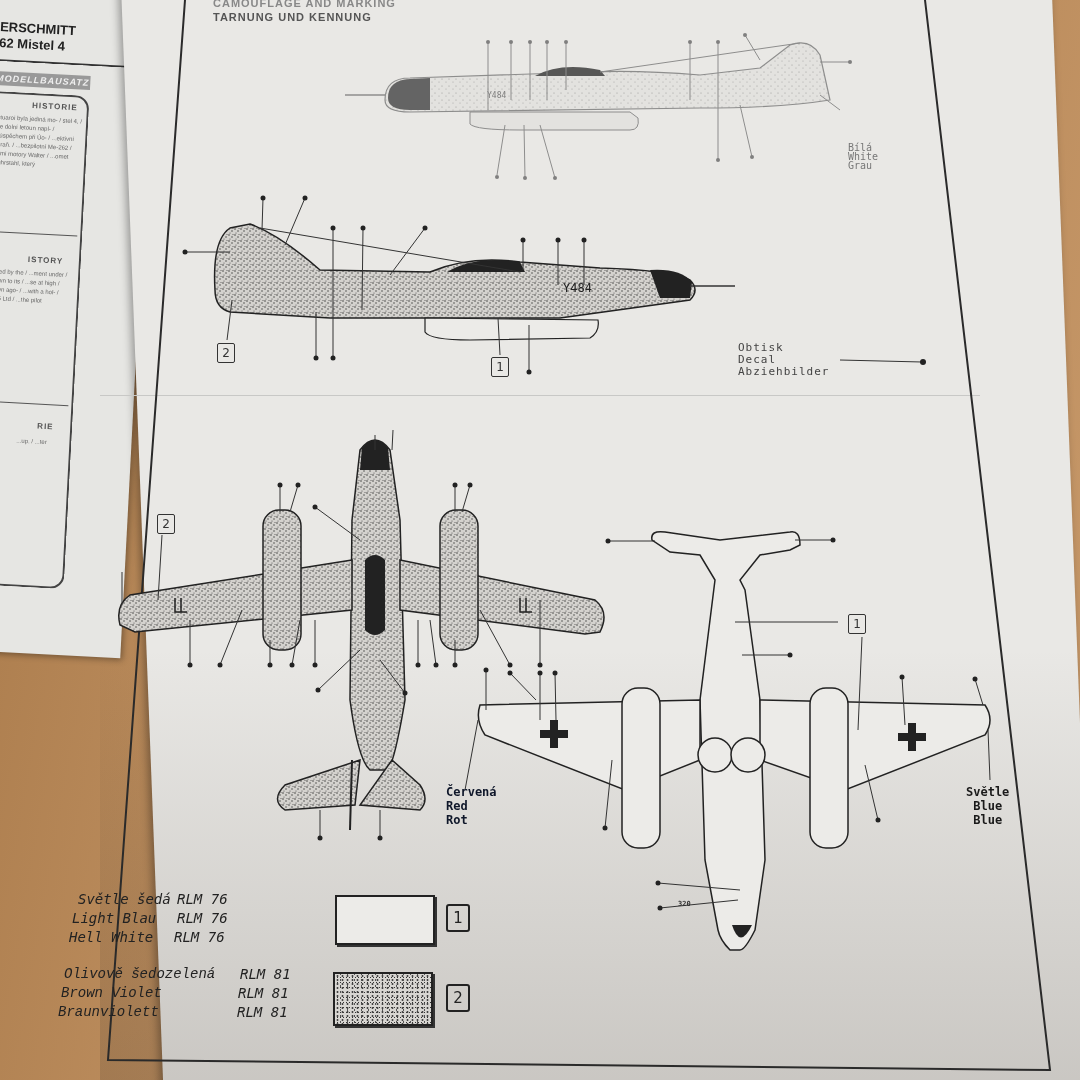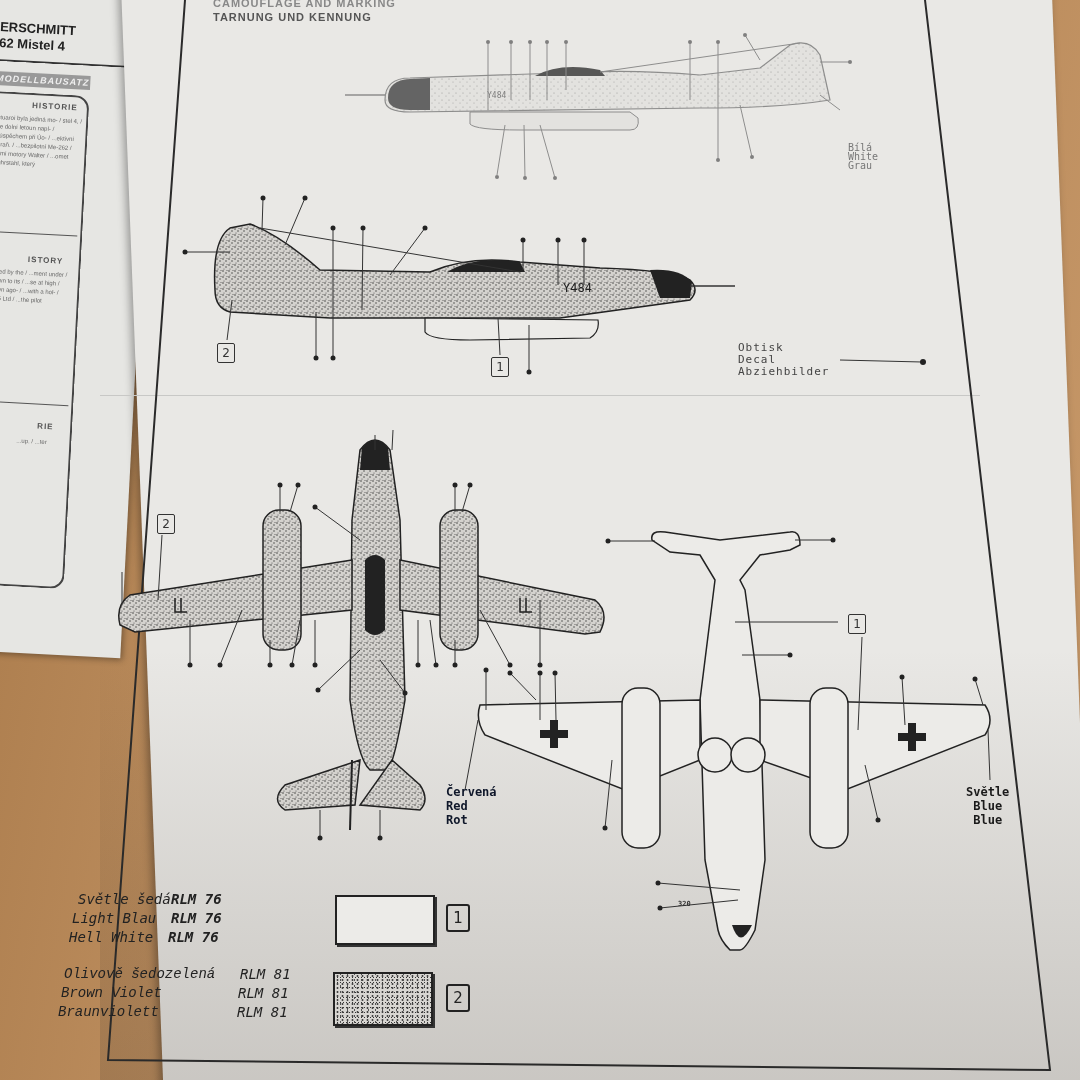--- a/index.html
+++ b/index.html
@@ -318,21 +318,21 @@
   <div>Blue</div>
 </div>
 <div class="label code-484">320</div>
 
 <div>
   <div class="legend-row legend-names" style="left:72px;top:890px;">
     <div style="padding-left:6px;">Světle šedá</div>
     <div style="padding-left:0;">Light Blau</div>
     <div style="margin-left:-3px;">Hell White</div>
   </div>
-  <div class="legend-row legend-codes" style="left:171px;top:890px;font-weight:bold;">
+  <div class="legend-row legend-codes" style="left:177px;top:890px;">
     <div>RLM 76</div>
     <div>RLM 76</div>
     <div style="margin-left:-3px;">RLM 76</div>
   </div>
   <div class="swatch light"></div>
   <div class="num-box" style="left:446px;top:904px;">1</div>
 
   <div class="legend-row legend-names" style="left:64px;top:965px;font-family:Liberation Mono, monospace;">
     <div>Olivově šedozelená</div>
     <div style="margin-left:-3px;">Brown Violet</div>

